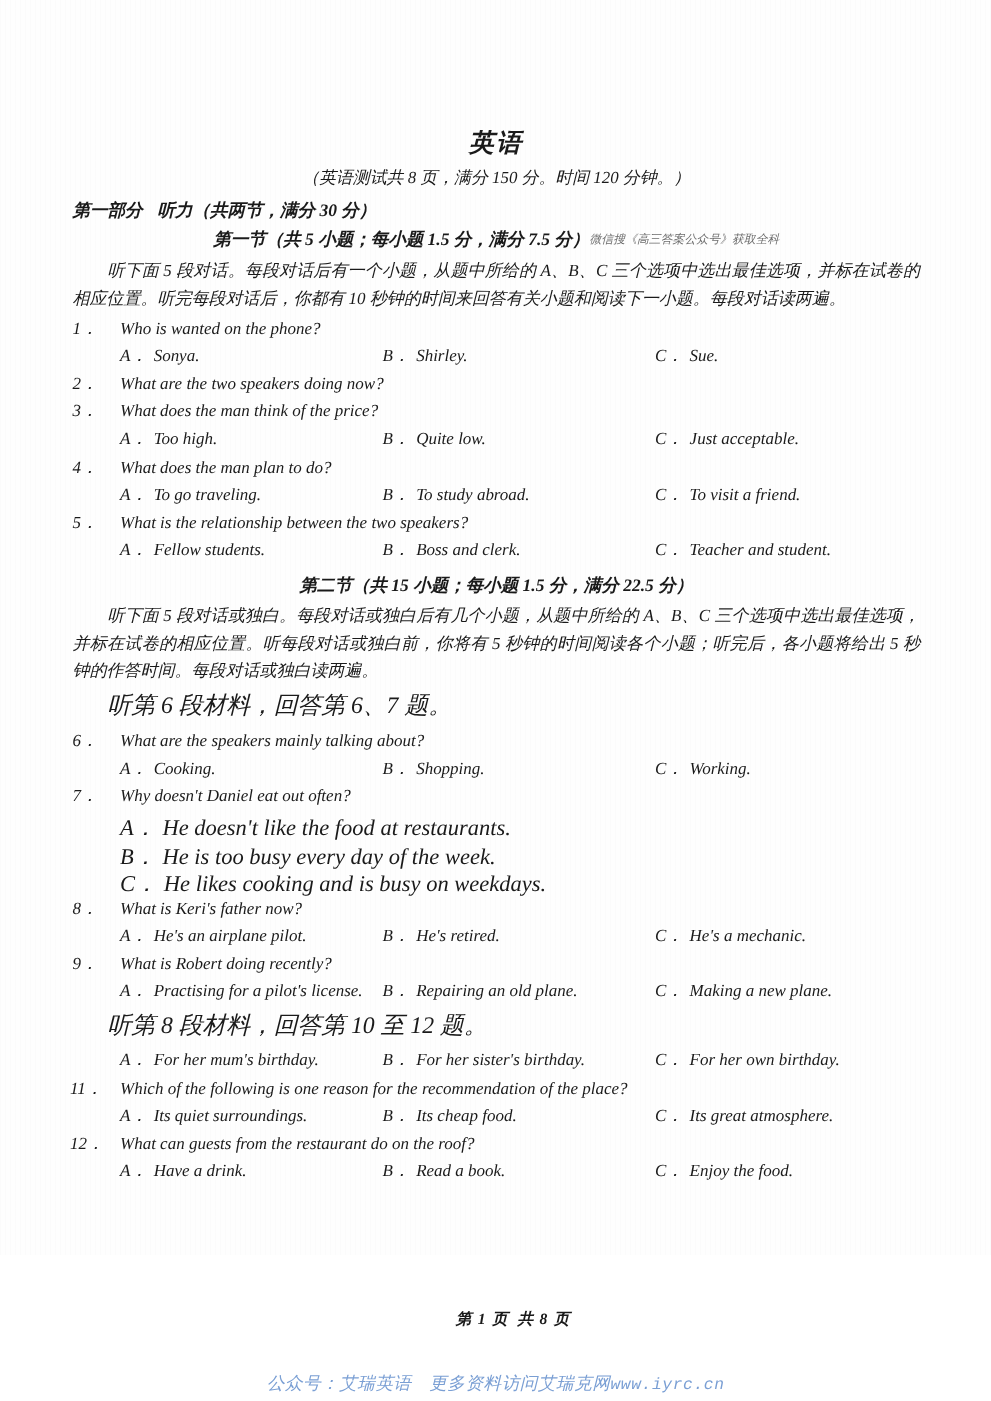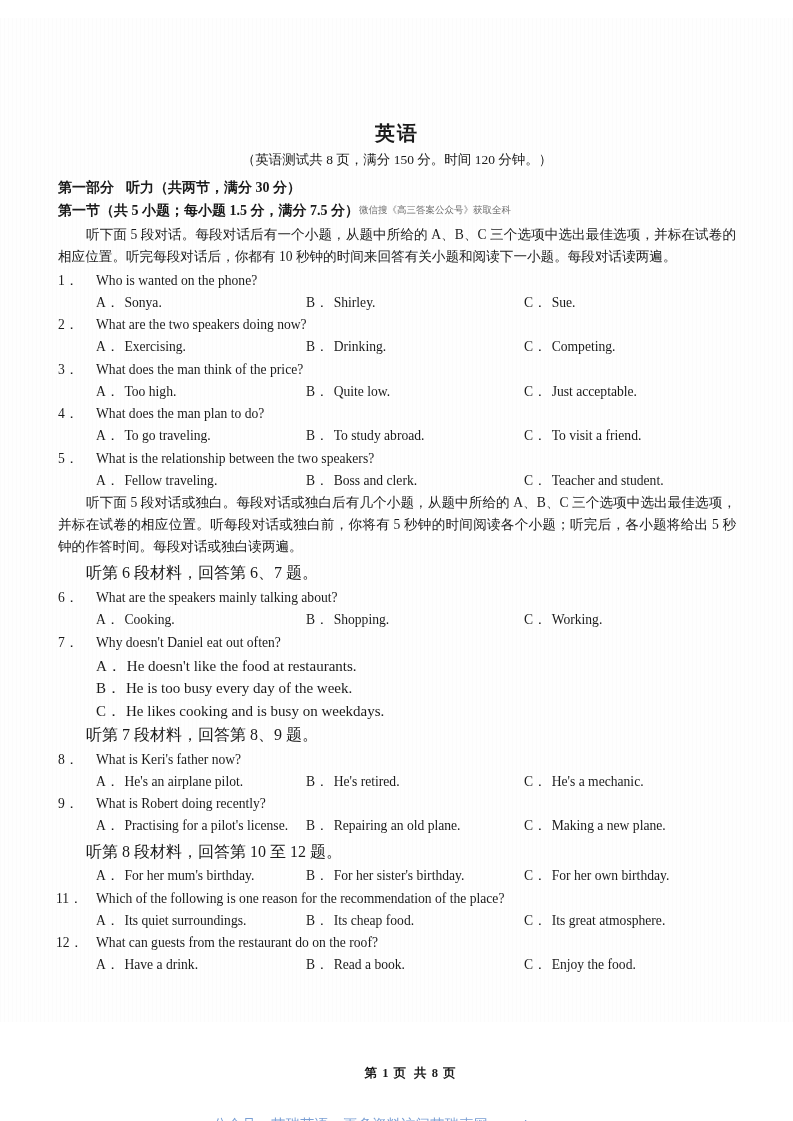--- a/index.html
+++ b/index.html
@@ -10,24 +10,25 @@
   body {
     width: 793px;
     height: 1121px;
     position: relative;
     font-family: "Liberation Serif", "DejaVu Serif", serif;
     color: #1a1a1a;
     overflow: hidden;
   }
   .page {
     position: absolute;
-    left: 0; top: 18px;
+    left: 0; top: 0;
     width: 793px;
     height: 1004px;
     background: #fefefe;
+    font-style: italic;
   }
   
   .scan-noise {
     position: absolute;
     left: 0; top: 0; right: 0; bottom: 0;
     background-image:
       repeating-linear-gradient(90deg,
         rgba(0,0,0,0.012) 0px, rgba(0,0,0,0.012) 1px,
         rgba(0,0,0,0) 1px, rgba(0,0,0,0) 4px);
     pointer-events: none;
@@ -60,39 +61,40 @@
     margin: 0 0 3px 0;
     line-height: 1.45;
   }
   .part-heading .gap { display:inline-block; width: 12px; }
 
   .section-heading {
     font-size: 14px;
     font-weight: bold;
     margin: 2px 0 2px 0;
     line-height: 1.45;
+    text-align: center;
   }
   .inline-wm {
     font-size: 9.5px;
     font-weight: normal;
     color: #6d6d6d;
     vertical-align: 2px;
     letter-spacing: 0;
   }
 
   .instructions {
     font-size: 13.6px;
     line-height: 1.62;
     text-align: justify;
     text-justify: inter-ideograph;
     text-indent: 28px;
     margin: 0 0 2px 0;
   }
   .material-line {
-    font-size: 16px;
+    font-size: 19px;
     line-height: 1.6;
     text-indent: 28px;
     margin: 1px 0 1px 0;
   }
 
   .q-block { margin: 0; }
   .q-stem {
     font-size: 13.6px;
     line-height: 1.62;
     margin: 0;
@@ -121,21 +123,21 @@
     white-space: nowrap;
     top: 0;
   }
   .opt.a { left: 38px; }
   .opt.b { left: 248px; }
   .opt.c { left: 466px; }
   .opt-letter { display: inline-block; margin-right: 5px; }
 
   .opts-stack {
     padding-left: 38px;
-    font-size: 15px;
+    font-size: 18px;
     line-height: 1.62;
   }
   .opts-stack .opt-line {
     white-space: nowrap;
     height: 22.5px;
   }
 
   .footer-page {
     position: absolute;
     left: 0;
@@ -198,25 +200,20 @@
           <span class="opt a"><span class="opt-letter">A．</span><span>Sonya.</span></span>
           <span class="opt b"><span class="opt-letter">B．</span><span>Shirley.</span></span>
           <span class="opt c"><span class="opt-letter">C．</span><span>Sue.</span></span>
         </div>
       </div>
 
       <div class="q-block">
         <div class="q-stem">
           <span class="q-num">2．</span><span>What are the two speakers doing now?</span>
         </div>
-        <div class="opts-row">
-          <span class="opt a"><span class="opt-letter">A．</span><span>Exercising.</span></span>
-          <span class="opt b"><span class="opt-letter">B．</span><span>Drinking.</span></span>
-          <span class="opt c"><span class="opt-letter">C．</span><span>Competing.</span></span>
-        </div>
       </div>
 
       <div class="q-block">
         <div class="q-stem">
           <span class="q-num">3．</span><span>What does the man think of the price?</span>
         </div>
         <div class="opts-row">
           <span class="opt a"><span class="opt-letter">A．</span><span>Too high.</span></span>
           <span class="opt b"><span class="opt-letter">B．</span><span>Quite low.</span></span>
           <span class="opt c"><span class="opt-letter">C．</span><span>Just acceptable.</span></span>
@@ -232,28 +229,29 @@
           <span class="opt b"><span class="opt-letter">B．</span><span>To study abroad.</span></span>
           <span class="opt c"><span class="opt-letter">C．</span><span>To visit a friend.</span></span>
         </div>
       </div>
 
       <div class="q-block">
         <div class="q-stem">
           <span class="q-num">5．</span><span>What is the relationship between the two speakers?</span>
         </div>
         <div class="opts-row">
-          <span class="opt a"><span class="opt-letter">A．</span><span>Fellow traveling.</span></span>
+          <span class="opt a"><span class="opt-letter">A．</span><span>Fellow students.</span></span>
           <span class="opt b"><span class="opt-letter">B．</span><span>Boss and clerk.</span></span>
           <span class="opt c"><span class="opt-letter">C．</span><span>Teacher and student.</span></span>
         </div>
       </div>
 
     </div>
 
+    <div class="section-heading" style="margin-top:8px;">第二节（共 15 小题；每小题 1.5 分，满分 22.5 分）</div>
 
     <p class="instructions">听下面 5 段对话或独白。每段对话或独白后有几个小题，从题中所给的 A、B、C 三个选项中选出最佳选项，并标在试卷的相应位置。听每段对话或独白前，你将有 5 秒钟的时间阅读各个小题；听完后，各小题将给出 5 秒钟的作答时间。每段对话或独白读两遍。</p>
 
     <div class="material-line">听第 6 段材料，回答第 6、7 题。</div>
 
     <div class="q-block">
       <div class="q-stem">
         <span class="q-num">6．</span><span>What are the speakers mainly talking about?</span>
       </div>
       <div class="opts-row">
@@ -267,21 +265,20 @@
       <div class="q-stem">
         <span class="q-num">7．</span><span>Why doesn't Daniel eat out often?</span>
       </div>
       <div class="opts-stack">
         <div class="opt-line"><span class="opt-letter">A．</span><span>He doesn't like the food at restaurants.</span></div>
         <div class="opt-line"><span class="opt-letter">B．</span><span>He is too busy every day of the week.</span></div>
         <div class="opt-line"><span class="opt-letter">C．</span><span>He likes cooking and is busy on weekdays.</span></div>
       </div>
     </div>
 
-    <div class="material-line">听第 7 段材料，回答第 8、9 题。</div>
 
     <div class="q-block">
       <div class="q-stem">
         <span class="q-num">8．</span><span>What is Keri's father now?</span>
       </div>
       <div class="opts-row">
         <span class="opt a"><span class="opt-letter">A．</span><span>He's an airplane pilot.</span></span>
         <span class="opt b"><span class="opt-letter">B．</span><span>He's retired.</span></span>
         <span class="opt c"><span class="opt-letter">C．</span><span>He's a mechanic.</span></span>
       </div>

